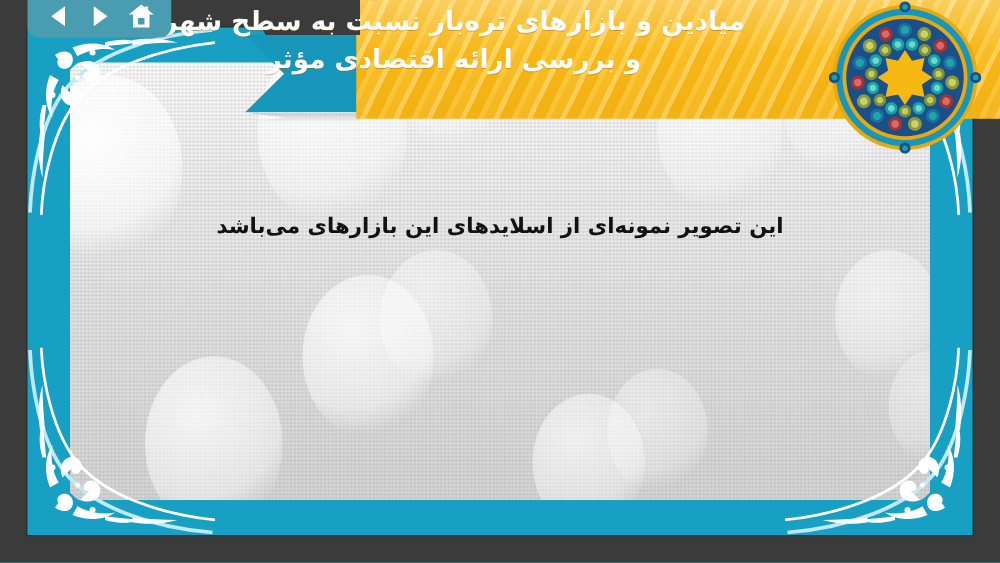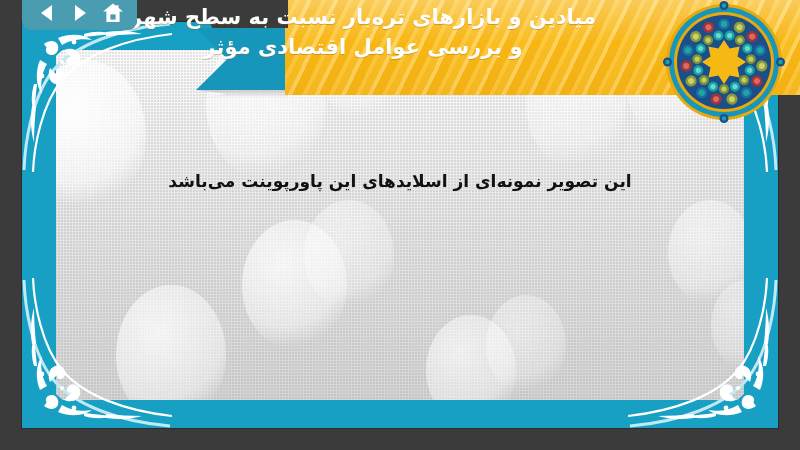--- a/index.html
+++ b/index.html
@@ -208,34 +208,34 @@
         <circle cx="40" cy="40" r="2"></circle>
         <path d="M62,12 c10,-3 20,-3 28,0 c-9,1 -19,2 -28,3 z"></path>
         <path d="M12,62 c-3,10 -3,20 0,28 c1,-9 2,-19 3,-28 z"></path>
         <path d="M84,10 c14,-2 26,-1 36,2 c-12,0 -24,1 -36,2 z"></path>
         <path d="M10,84 c-2,14 -1,26 2,36 c0,-12 1,-24 2,-36 z"></path>
       </g>
     </svg>
   </div>
 
   <div id="body">
-    <div class="bline">این تصویر نمونه‌ای از اسلایدهای این پاورپوینت می‌باشد</div>
+    <div class="bline">این تصویر نمونه‌ای از اسلایدهای این بازارهای می‌باشد</div>
   </div>
 
 </div>
 
 <div id="tailshadow"></div>
 <div id="tail"></div>
 <div id="tailtop"></div>
 
 <div id="banner"></div>
 <div id="titlewrap">
   <div class="tline">تحلیل اختلاف قیمت ۳۷ درصدی میوه در</div>
   <div class="tline">میادین و بازارهای تره‌بار نسبت به سطح شهر</div>
-  <div class="tline">و بررسی عوامل اقتصادی مؤثر</div>
+  <div class="tline">و بررسی ارائه اقتصادی مؤثر</div>
 </div>
 
 <div id="medallion">
   <svg viewBox="0 0 122 122">
     <defs>
       <g id="pet">
         <circle cx="0" cy="0" r="5.6" fill="#1b6fa8"></circle>
         <circle cx="0" cy="0" r="3.2" fill="#1fa6a0"></circle>
       </g>
     </defs>

